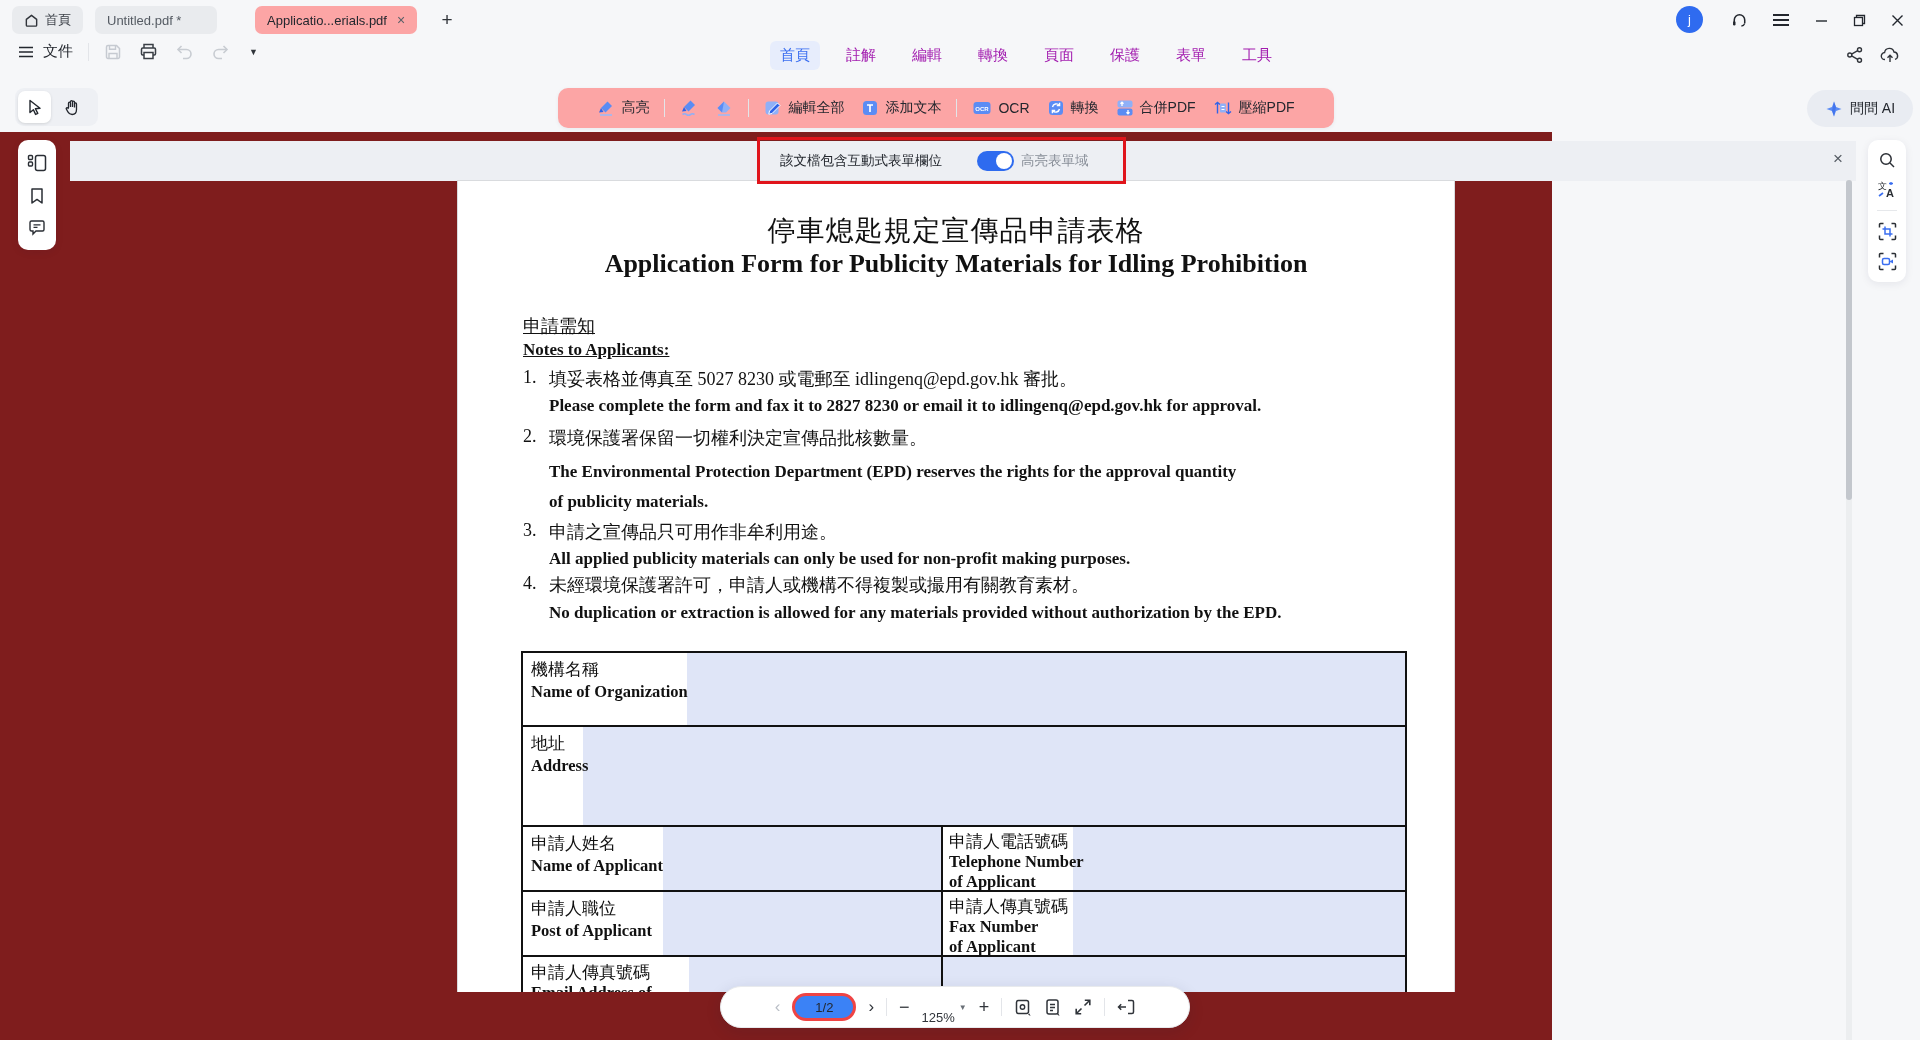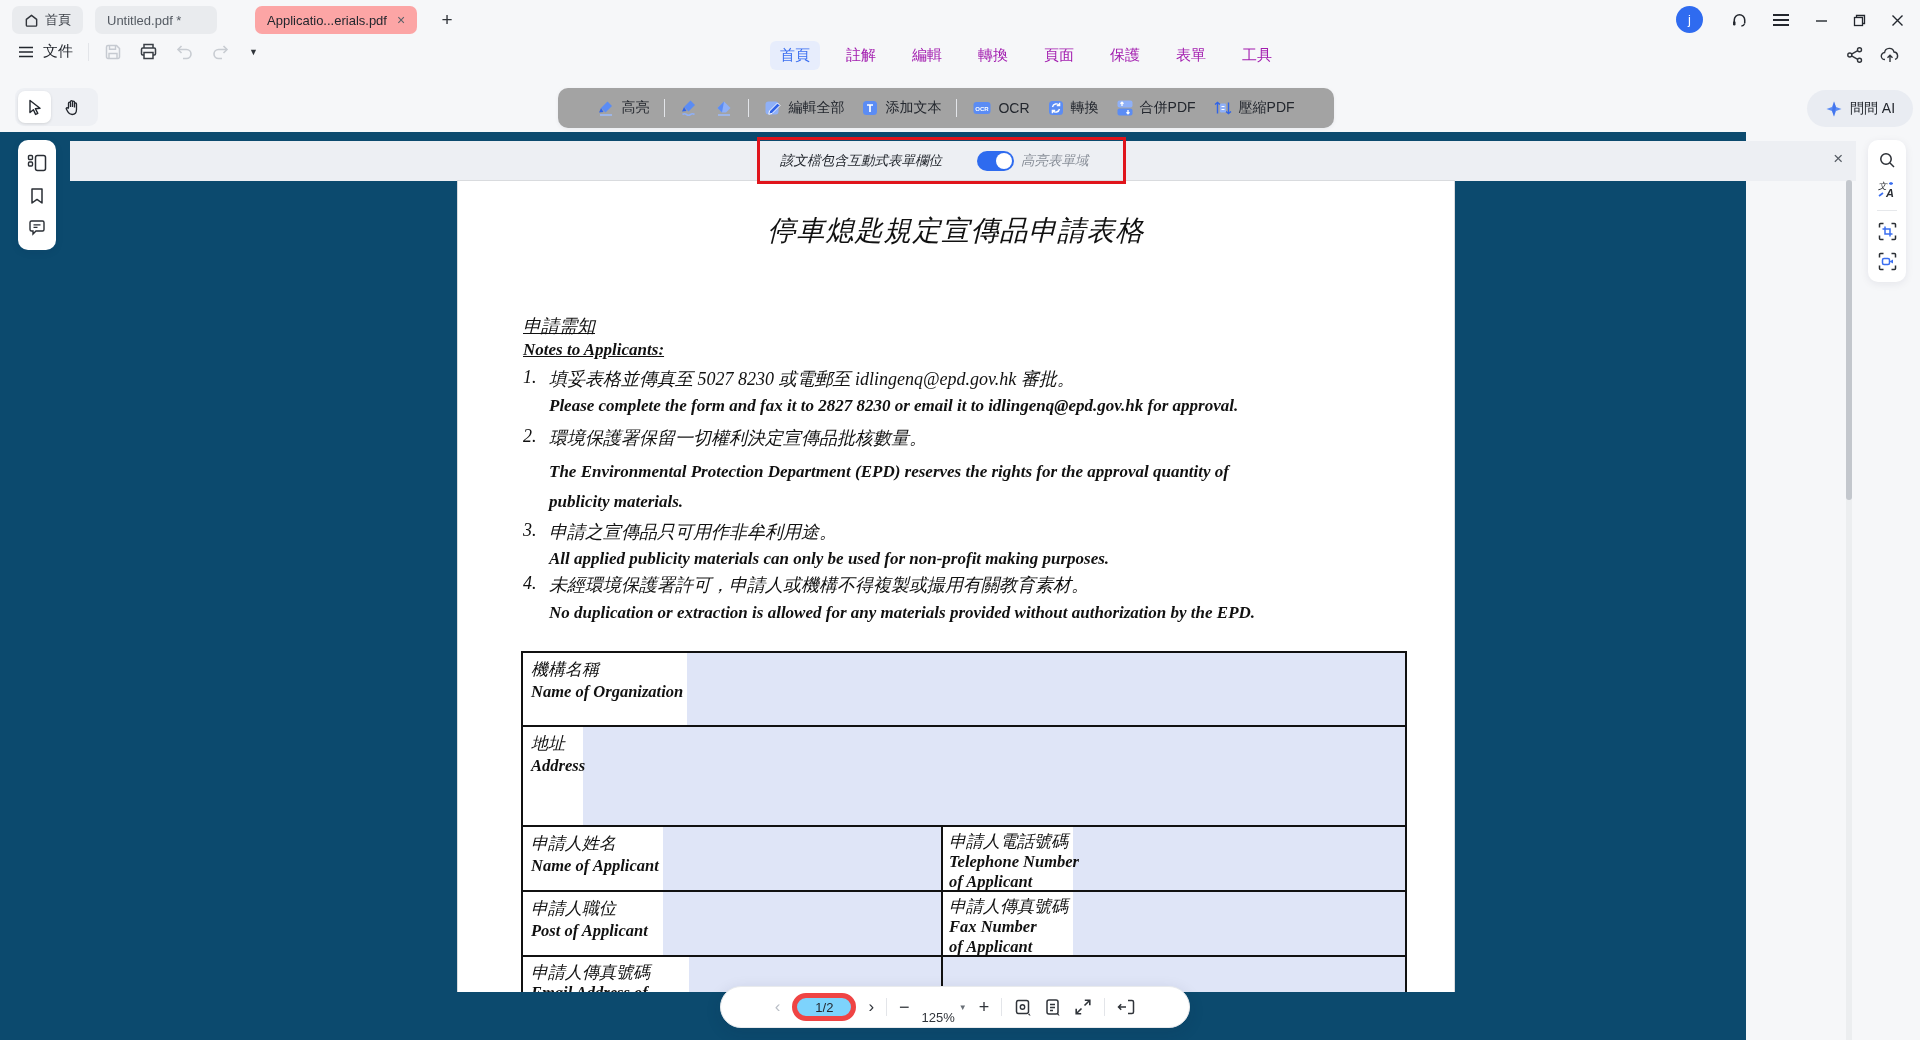--- a/index.html
+++ b/index.html
@@ -24,30 +24,30 @@
   .menuitem { font-size:15px; padding:5px 10px; border-radius:6px; color:#a21caf; }
   .menuitem.active { color:#3a6ef0; background:#e7edfc; }
   .mini-ico { color:#3a3f46; }
   .disabled { color:#c6cad1 !important; }
 
   
   .toolpill { position:absolute; left:15px; top:88px; width:83px; height:38px; background:#eef0f4;
               border-radius:9px; display:flex; align-items:center; padding:3px; gap:4px; }
   .toolbtn { width:33px; height:32px; border-radius:7px; display:flex; align-items:center; justify-content:center; }
   .toolbtn.sel { background:#fff; box-shadow:0 1px 3px rgba(0,0,0,.12); }
-  .maincard { position:absolute; left:558px; top:88px; width:776px; height:40px; background:#a3a3a3;
+  .maincard { position:absolute; left:558px; top:88px; width:776px; height:40px; background:#fca5a5;
               border-radius:10px; box-shadow:0 1px 4px rgba(20,30,60,.06); display:flex; align-items:center;
               justify-content:center; gap:13px; font-size:14px; }
   .tbitem { display:flex; align-items:center; gap:6px; padding:0 2px; }
   .vdiv { width:1px; height:18px; background:#e3e5e9; }
   .askai { position:absolute; left:1807px; top:90px; width:106px; height:37px; background:#e9ecf2;
            border-radius:19px; display:flex; align-items:center; justify-content:center; gap:7px; font-size:14px; }
 
   
-  .viewport { position:absolute; left:0; top:132px; width:1746px; height:908px; background:#0c4a6e;font-style:italic; }
+  .viewport { position:absolute; left:0; top:132px; width:1552px; height:908px; background:#7f1d1d; }
   .notifbar { position:absolute; left:70px; top:9px; width:1786px; height:40px; background:#edeff3;
               font-size:13.5px; }
   .toggle { width:37px; height:20px; border-radius:10px; background:#2e6bef; position:relative; }
   .toggle .knob { position:absolute; right:2px; top:2px; width:16px; height:16px; border-radius:50%; background:#fff; }
   .redbox { position:absolute; left:757px; top:5px; width:369px; height:47px; border:3px solid #e0141b; z-index:5; }
   .floatpanel { position:absolute; background:#fff; border-radius:10px; box-shadow:0 2px 8px rgba(20,30,60,.08);
                 display:flex; flex-direction:column; align-items:center; }
   .hdiv { width:20px; height:1px; background:#e6e8eb; }
 
   
@@ -62,21 +62,21 @@
   .ftable { position:absolute; left:63px; top:470px; width:886px; height:400px; border:2px solid #111; }
   .field { position:absolute; background:#dfe5f7; }
   .hline { position:absolute; left:0; width:100%; height:2px; background:#111; }
   .tlabel-cn { font-size:17px; }
   .tlabel-en { font-size:16.5px; font-weight:bold; }
 
   
   .bottombar { position:absolute; left:720px; top:986px; width:470px; height:42px; background:#fff;
                border:1px solid #e8eaed; border-radius:21px; box-shadow:0 4px 16px rgba(20,30,60,.12);
                display:flex; align-items:center; justify-content:center; gap:12px; font-size:14px; color:#30343a; }
-  .pagepill { width:64px; height:28px; background:#7dd3fc; border:5px solid #ef4444; border-radius:14px;
+  .pagepill { width:64px; height:28px; background:#3b82f6; border:3px solid #ef4444; border-radius:14px;
               display:flex; align-items:center; justify-content:center; font-size:13px; color:#23272e; }
   .scrollbar { position:absolute; left:1846px; top:48px; width:6px; height:860px; background:#eceef0; }
   .scrollthumb { position:absolute; left:0; top:0; width:6px; height:320px; background:#c3c7cd; border-radius:3px; }
 </style>
 </head>
 <body>
 
 <div class="titlebar">
   <div class="tab abs" style="left:12px;top:6px;">
     <span>
@@ -371,20 +371,21 @@
         </svg>
     </span>
   </div>
 
   <div class="scrollbar">
     <div class="scrollthumb"></div>
   </div>
 
   <div class="page">
     <div class="tcn abs" style="left:0;top:31px;width:100%;text-align:center;">停車熄匙規定宣傳品申請表格</div>
+    <div class="ten abs" style="left:0;top:68px;width:100%;text-align:center;">Application Form for Publicity Materials for Idling Prohibition</div>
 
     <div class="note-cn ul abs" style="left:65px;top:133px;">申請需知</div>
     <div class="note-en ul abs" style="left:65px;top:159px;">Notes to Applicants:</div>
 
     <div class="abs" style="left:65px;top:186px;width:860px;">
       <span class="note-cn abs" style="left:0;top:0;">1.</span>
       <div class="note-cn abs" style="left:26px;top:0;">填妥表格並傳真至 5027 8230 或電郵至 idlingenq@epd.gov.hk 審批。</div>
       <div class="note-en abs" style="left:26px;top:29px;width:845px;">Please complete the form and fax it to 2827 8230 or email it to idlingenq@epd.gov.hk for approval.</div>
     </div>
     <div class="abs" style="left:65px;top:245px;width:860px;">

